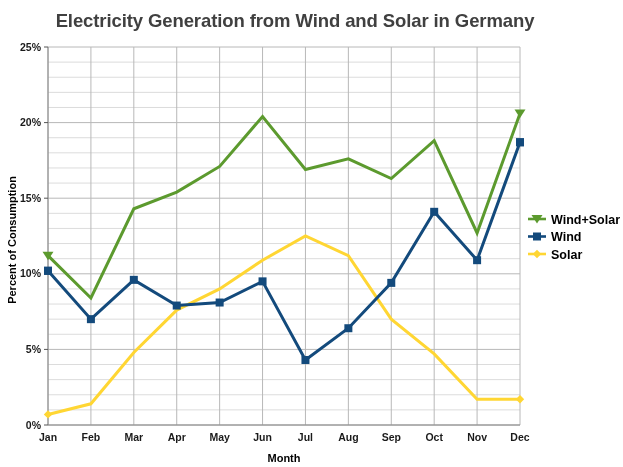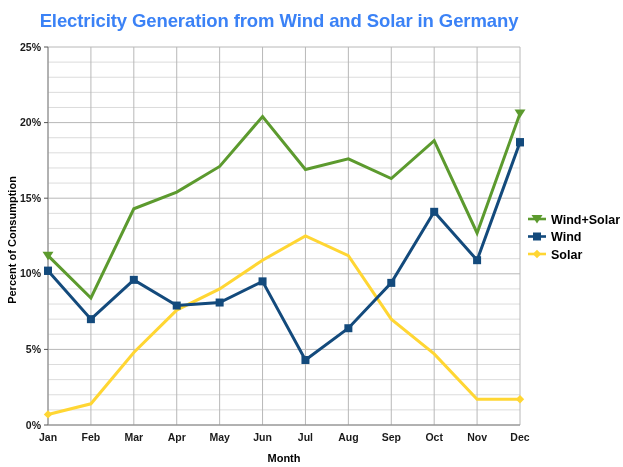--- a/index.html
+++ b/index.html
@@ -15,27 +15,27 @@
     position: relative;
   }
   #chart-root {
     position: absolute;
     left: 0; top: 0;
     width: 623px;
     height: 467px;
   }
   .chart-title {
     position: absolute;
-    left: 0;
+    left: 16px;
     top: 10px;
     width: 558px;
     text-align: center;
     font-size: 18.5px;
     font-weight: bold;
-    color: #3b82f6;
+    color: #404040;
     letter-spacing: -0.1px;
     white-space: nowrap;
   }
   #plot-svg {
     position: absolute;
     left: 0;
     top: 0;
   }
   .ylabel-text {
     font-size: 10.5px;

